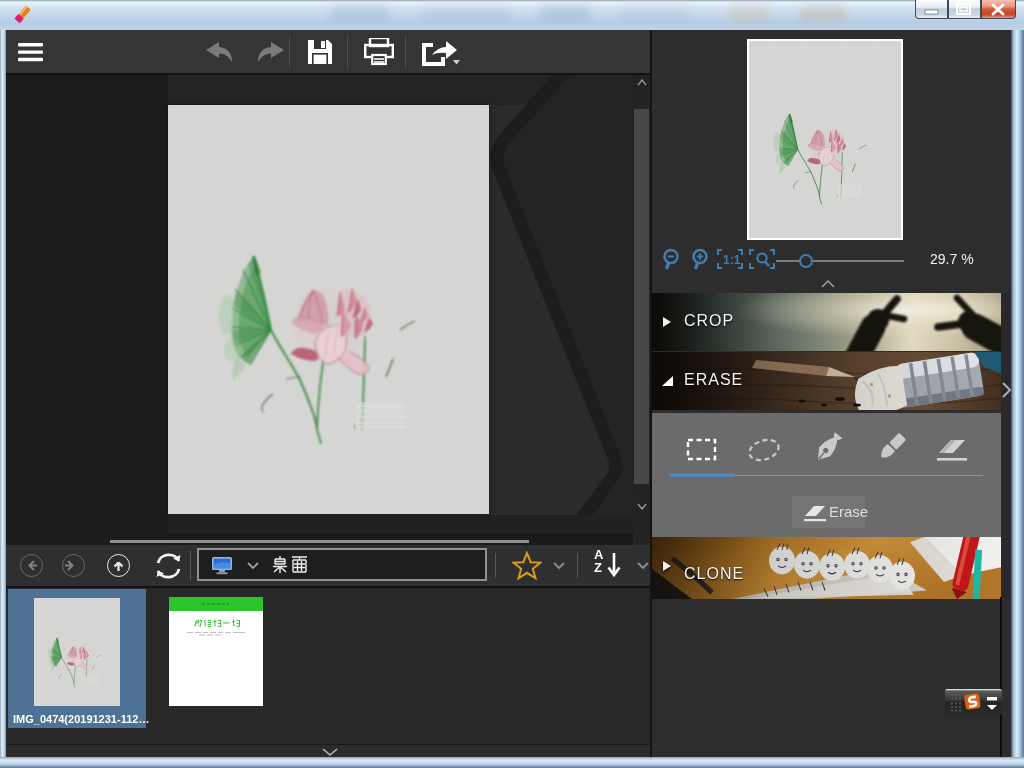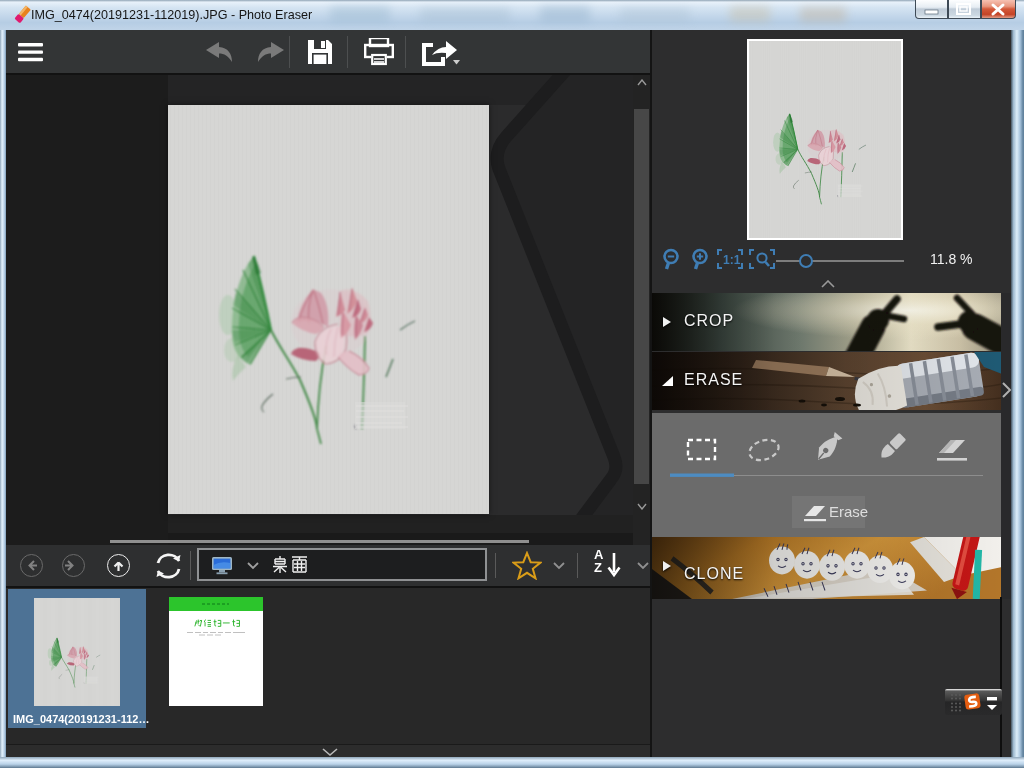--- a/index.html
+++ b/index.html
@@ -162,21 +162,20 @@
   <div class="blob" style="left:730px;top:6px;width:40px;height:16px;background:#c8b894;"></div>
   <div class="blob" style="left:800px;top:7px;width:46px;height:15px;background:#c0a888;"></div>
 
   <svg class="abs" style="left:13px;top:5px" width="19" height="19" viewBox="0 0 19 19">
     <g transform="rotate(40 9 9)">
       <rect x="6.5" y="0" width="6.5" height="11" rx="1" fill="#e8821e"></rect>
       <rect x="6.5" y="0" width="2.4" height="11" fill="#f2b567"></rect>
       <rect x="6.1" y="11" width="7.3" height="6.5" rx="1.5" fill="#e01a6e"></rect>
     </g>
   </svg>
-  <div class="abs" style="left:31px;top:8px;font-size:12.6px;color:#151515;">IMG_0474(20191231-112019).JPG - Photo Eraser</div>
 
   <div class="winbtn" style="left:915px;width:33px;border-bottom-left-radius:4px;"></div>
   <div class="winbtn" style="left:948px;width:33px;"></div>
   <div class="winbtn" id="btnclose" style="left:981px;width:35px;border-bottom-right-radius:4px;"></div>
   <svg class="abs" style="left:915px;top:0" width="101" height="19" viewBox="0 0 101 19">
     <rect x="10" y="10" width="13" height="4" fill="#fff" stroke="#5a6a78" stroke-width=".7"></rect>
     <rect x="42" y="4" width="13" height="10" fill="none" stroke="#fff" stroke-width="2"></rect>
     <rect x="45" y="7" width="7" height="4" fill="none" stroke="#fff" stroke-width="1.4"></rect>
     <g stroke="#fff" stroke-width="3" stroke-linecap="round">
       <line x1="78" y1="5" x2="88" y2="14"></line>
@@ -369,21 +368,21 @@
         <line x1="38" y1="5.3" x2="38" y2="11.7" stroke-width="2"></line>
       <path d="M60,2 h-4 v5 M60,20 h-4 v-5 M76,2 h4 v5 M76,20 h4 v-5" stroke-width="2"></path>
       <path d="M92,2 h-4 v5 M92,20 h-4 v-5 M108,2 h4 v5 M108,20 h4 v-5" stroke-width="2"></path>
       <circle cx="100" cy="10" r="4.6" stroke-width="2"></circle>
       <line x1="103.5" y1="14" x2="107" y2="18" stroke-width="2.6"></line>
     </g>
     <text x="61" y="15.5" font-size="12" fill="#3f7db4" font-weight="bold">1:1</text>
   </svg>
   <div id="zslider" class="abs"></div>
   <div id="zknob" class="abs"></div>
-  <div id="zpct" class="abs">11.8 %</div>
+  <div id="zpct" class="abs">29.7 %</div>
   <svg class="abs" style="left:169px;top:250px" width="14" height="8" viewBox="0 0 14 8">
       <path d="M1,7 L7,1 L13,7" stroke="#999" stroke-width="1.6" fill="none"></path>
     </svg>
 
   <div class="band" style="top:263px;">
     <svg width="350" height="58" viewBox="0 0 350 58">
       <defs>
         <linearGradient id="cropbg" x1="0" y1="0" x2="1" y2="0">
           <stop offset="0" stop-color="#17150f"></stop>
             <stop offset=".2" stop-color="#46544c"></stop>

